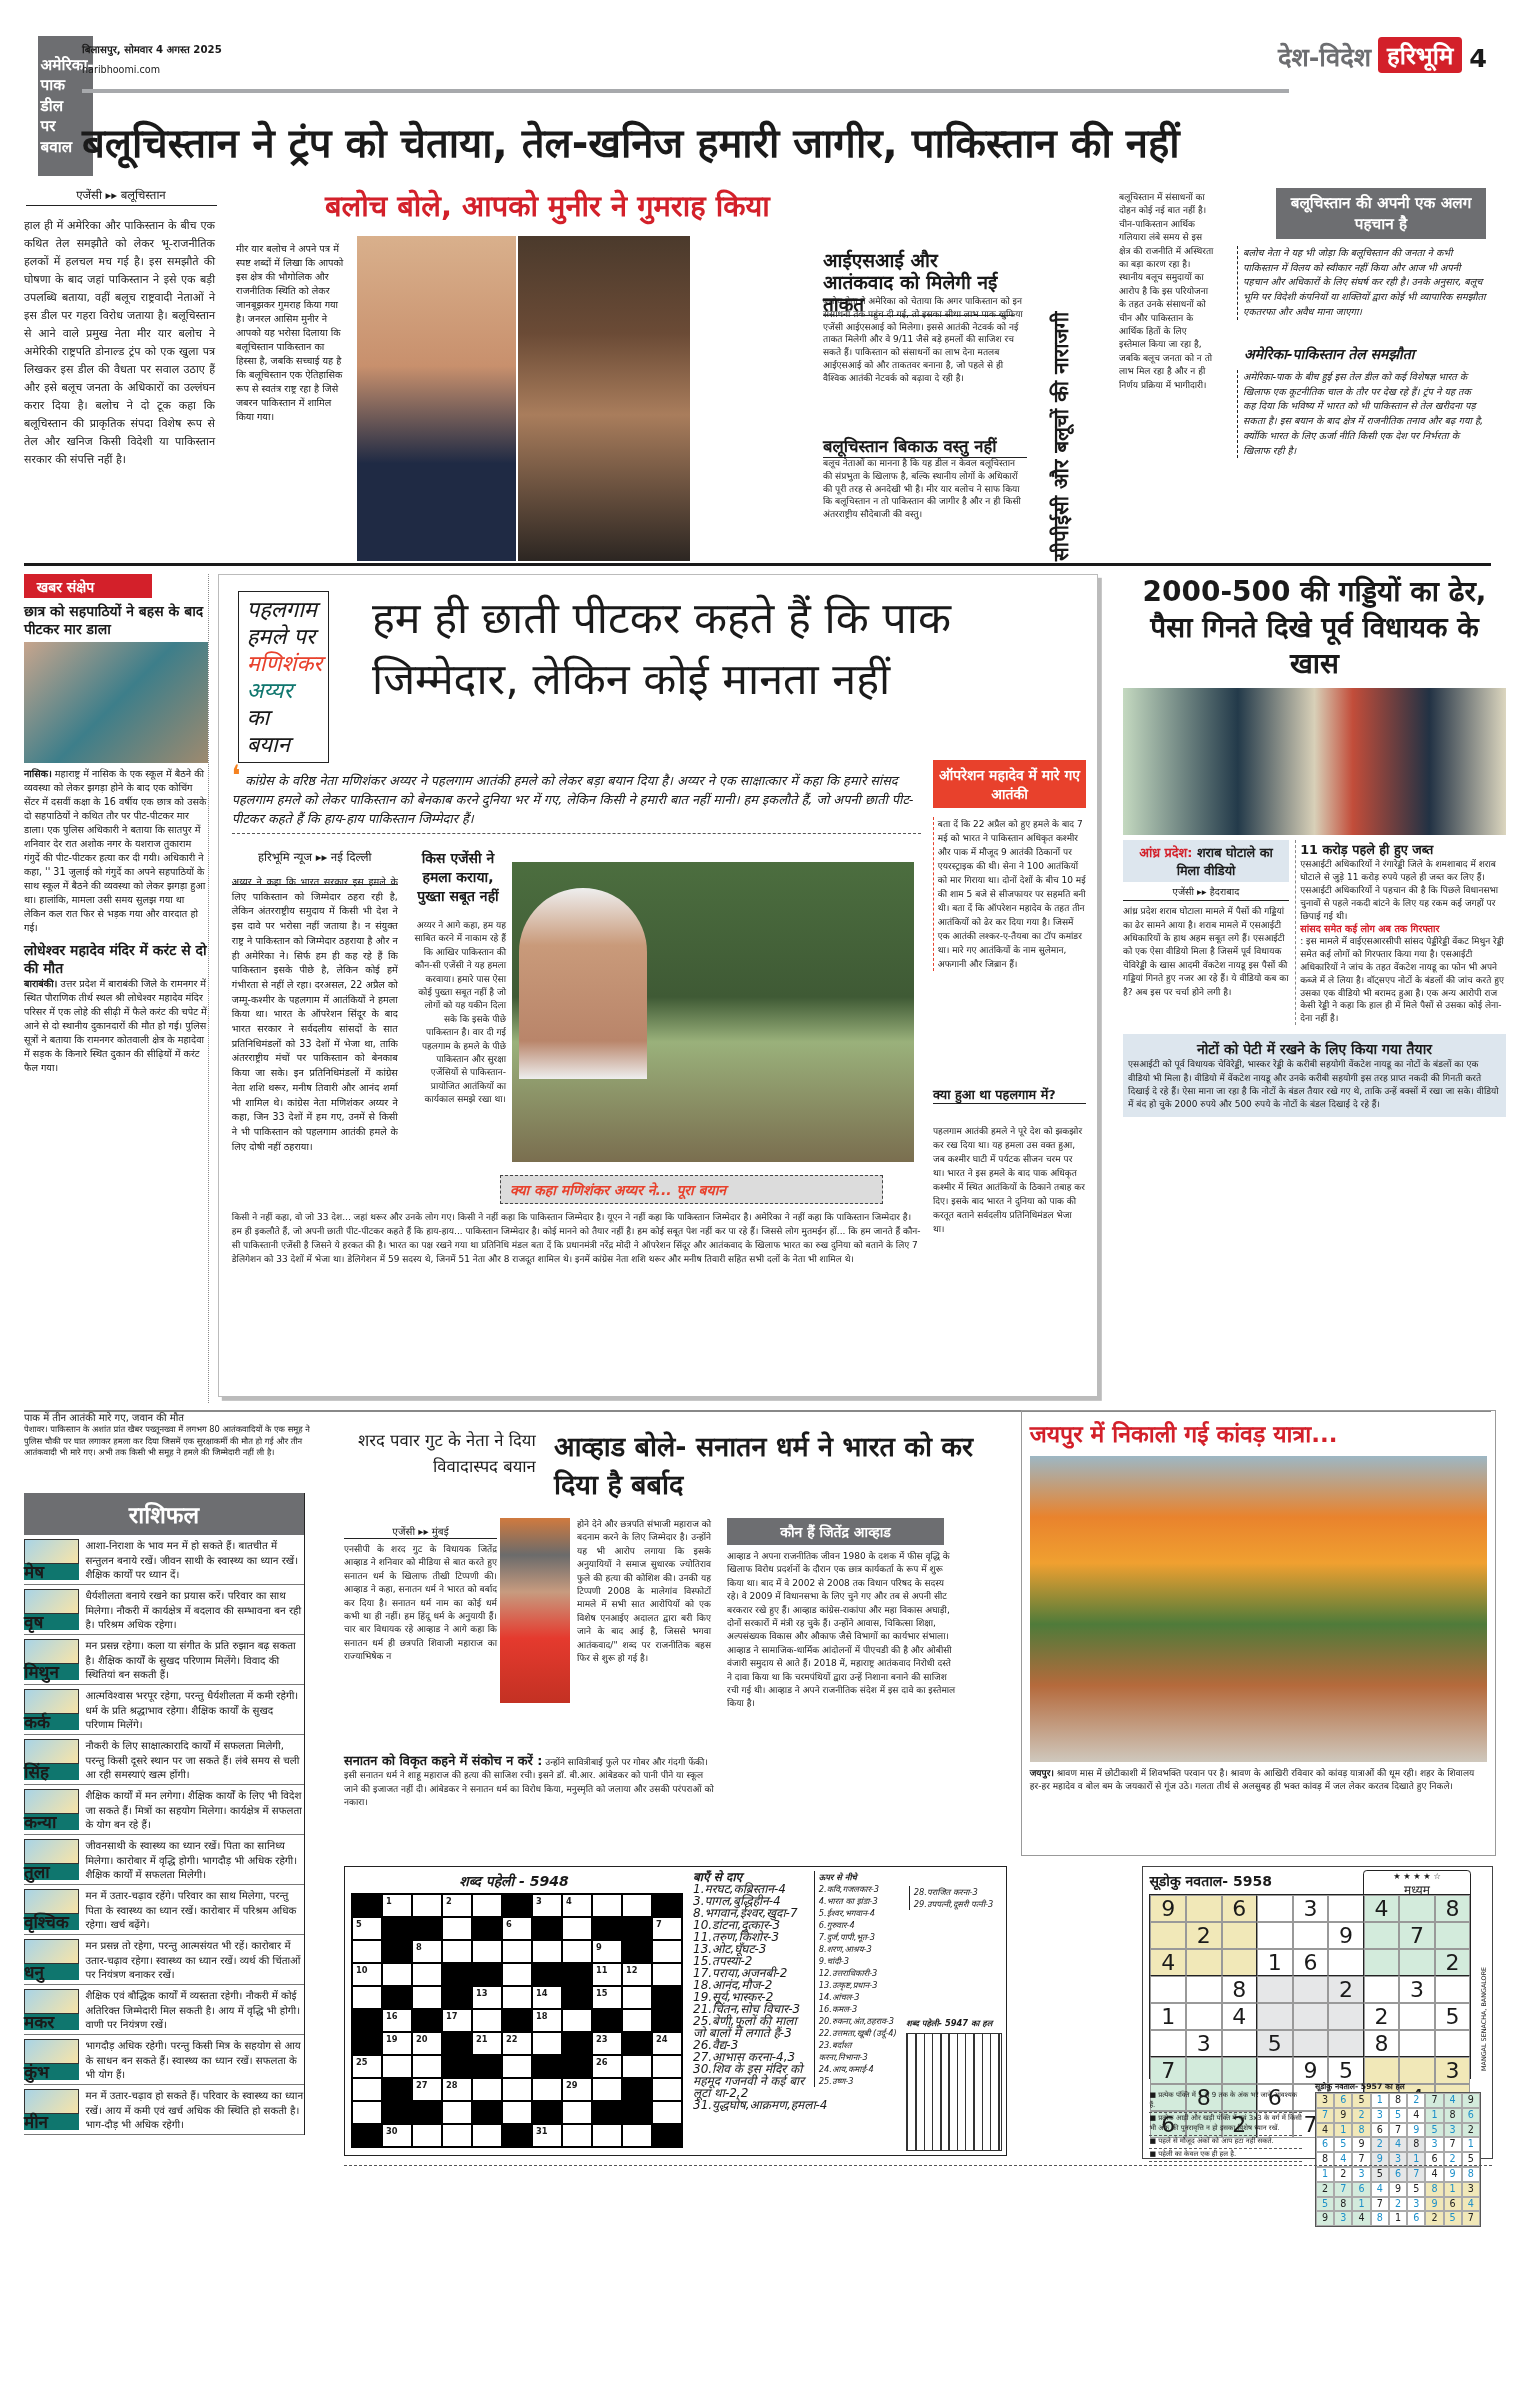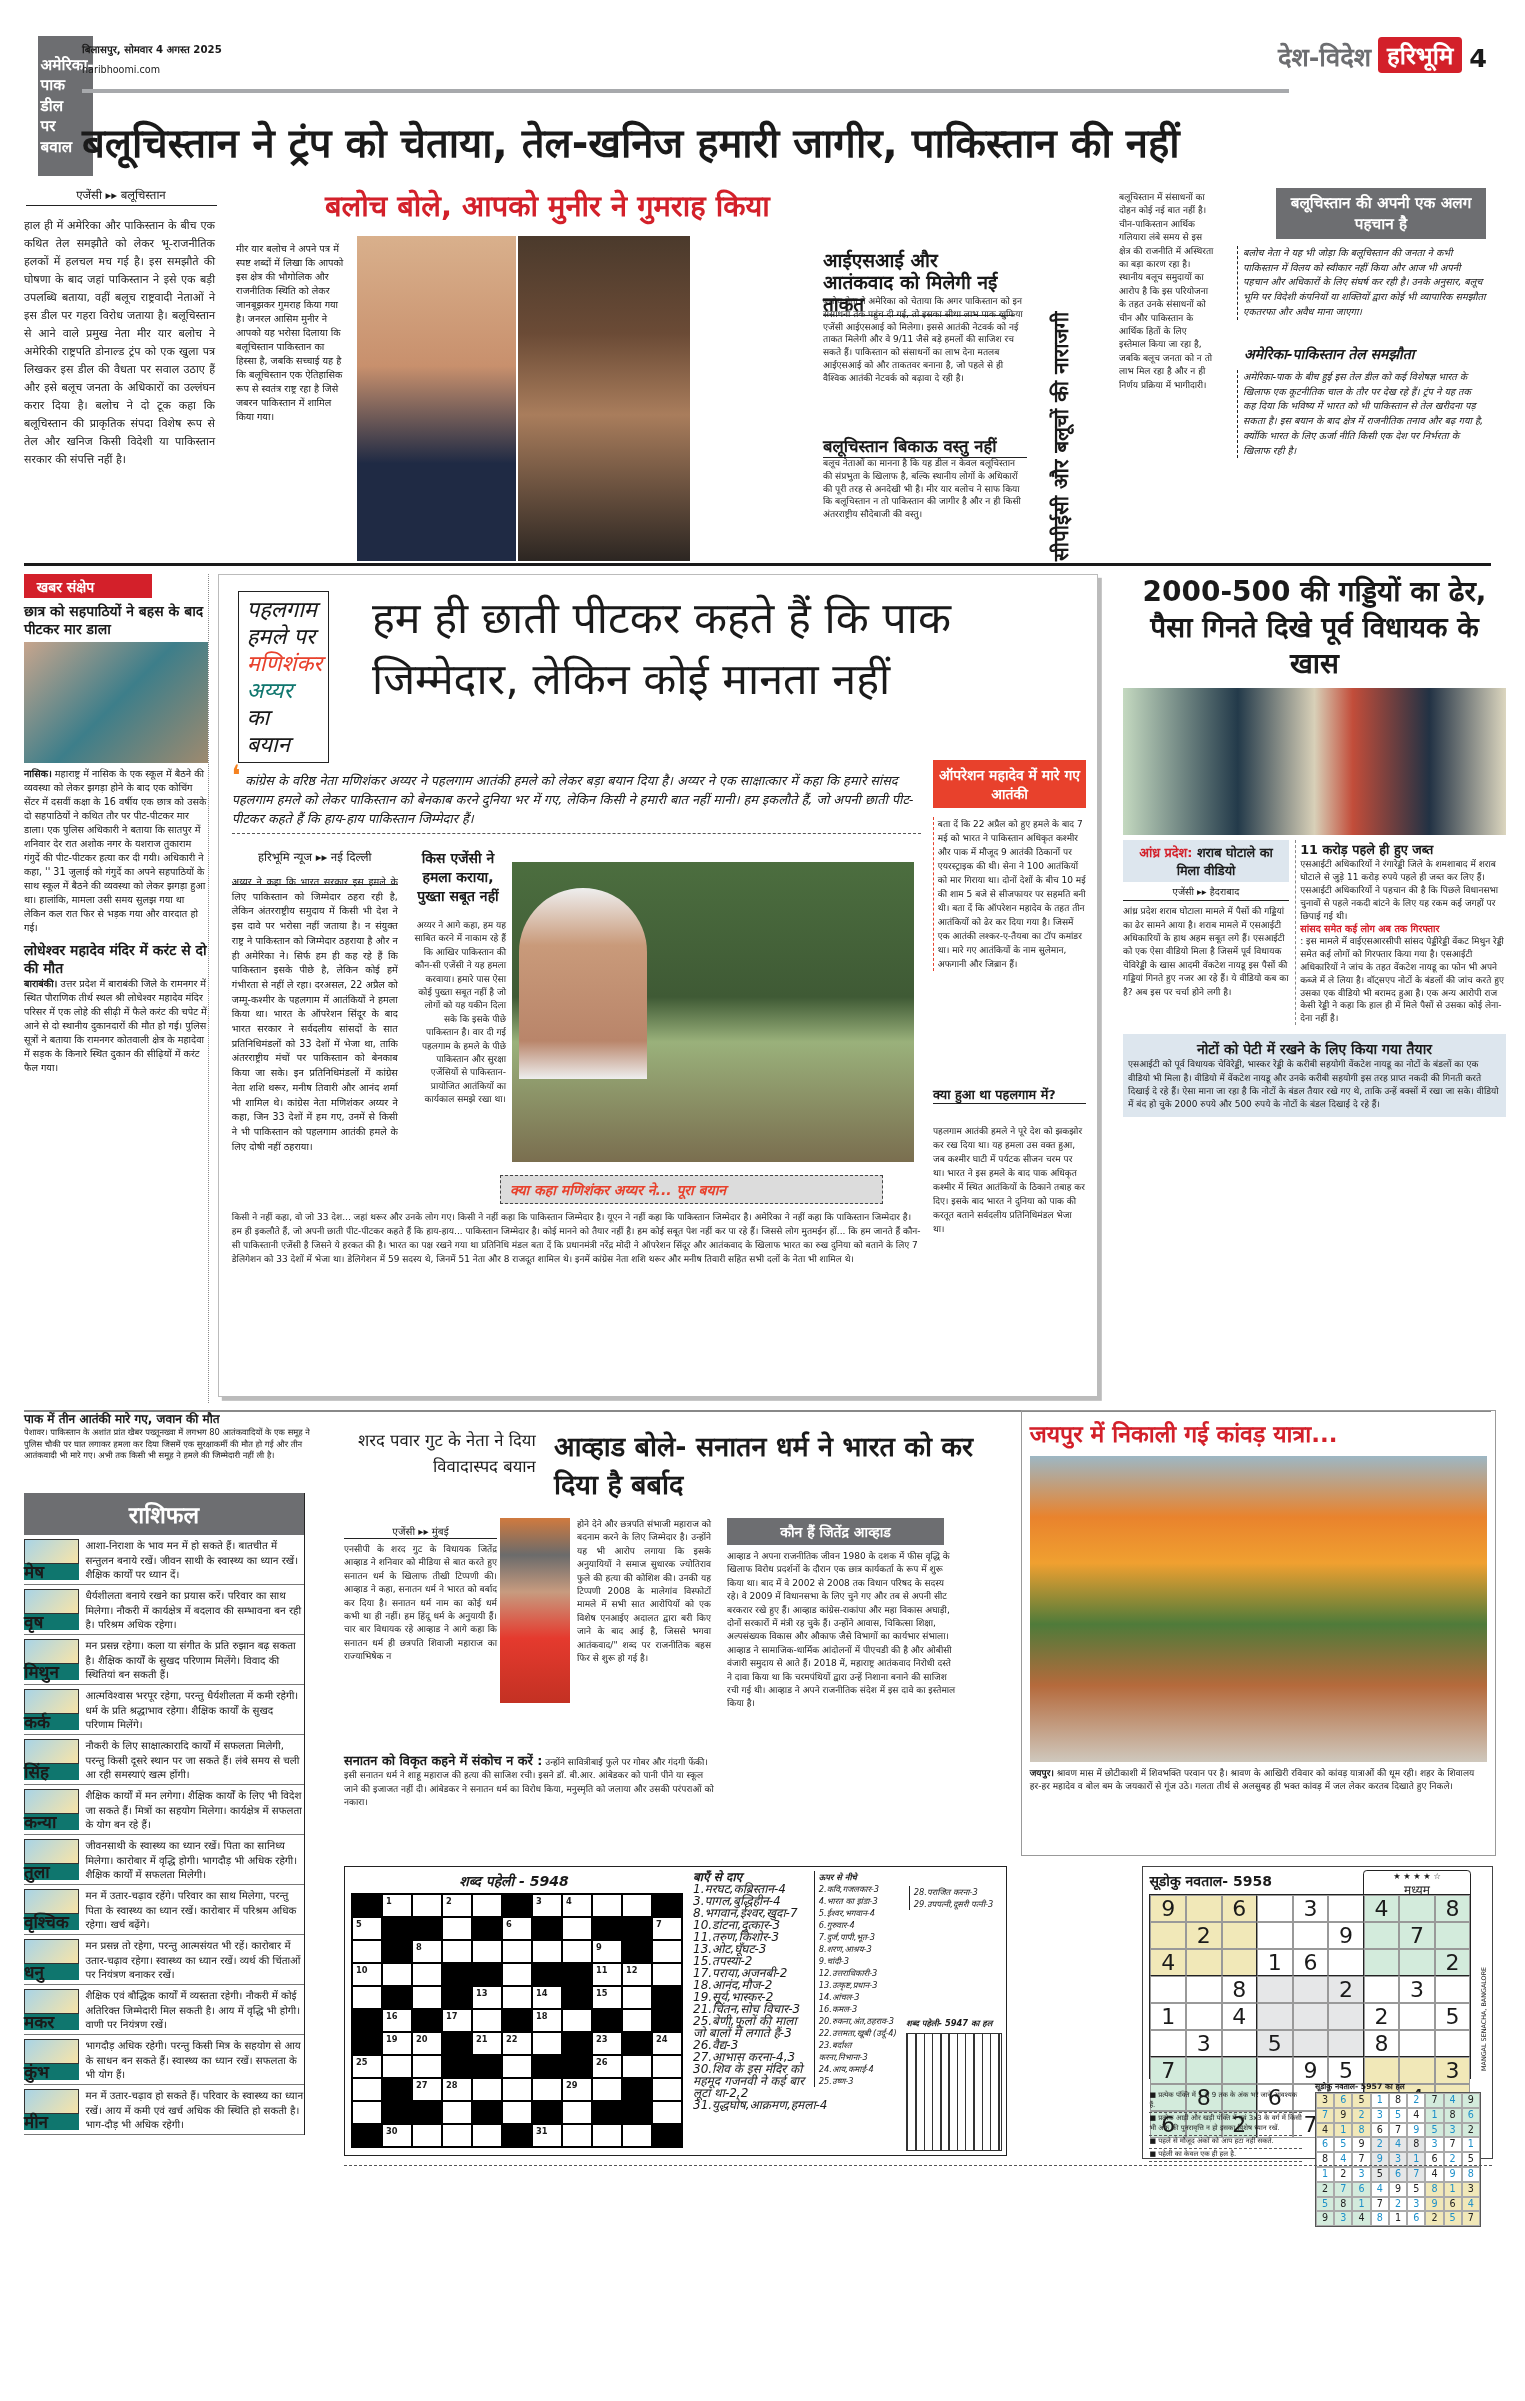--- a/index.html
+++ b/index.html
@@ -124,21 +124,21 @@
   </div>
   <div style="background:#dde6ee;margin-top:9px;padding:5.1px">
     <div style="font-size:14px;font-weight:bold;text-align:center">नोटों को पेटी में रखने के लिए किया गया तैयार</div>
     <div class="txt-sm" style="font-size:9px;line-height:13.4px">एसआईटी को पूर्व विधायक चेविरेड्डी, भास्कर रेड्डी के करीबी सहयोगी वेंकटेश नायडू का नोटों के बंडलों का एक वीडियो भी मिला है। वीडियो में वेंकटेश नायडू और उनके करीबी सहयोगी इस तरह प्राप्त नकदी की गिनती करते दिखाई दे रहे हैं। ऐसा माना जा रहा है कि नोटों के बंडल तैयार रखे गए थे, ताकि उन्हें बक्सों में रखा जा सके। वीडियो में बंद हो चुके 2000 रुपये और 500 रुपये के नोटों के बंडल दिखाई दे रहे हैं।</div>
   </div>
 </div>
 
 <div class="hr" style="left:24px;top:1410px;width:1467px;height:1.9px;background:#888"></div>
 
 <div class="abs" style="left:24px;top:1410px;width:306px">
-  <div style="font-size:12px;font-weight:bold">पाक में तीन आतंकी मारे गए, जवान की मौत</div>
+  <div style="font-size:10px;font-weight:normal">पाक में तीन आतंकी मारे गए, जवान की मौत</div>
   <div style="font-size:8.3px;line-height:11.5px">पेशावर। पाकिस्तान के अशांत प्रांत खैबर पख्तूनख्वा में लगभग 80 आतंकवादियों के एक समूह ने पुलिस चौकी पर घात लगाकर हमला कर दिया जिसमें एक सुरक्षाकर्मी की मौत हो गई और तीन आतंकवादी भी मारे गए। अभी तक किसी भी समूह ने हमले की जिम्मेदारी नहीं ली है।</div>
 </div>
 
 <div class="abs" style="left:24px;top:1493px;width:281px;border-right:1.3px solid #222">
   <div class="grey-box" style="font-size:23px;font-weight:bold;text-align:center;padding:5.1px 0">राशिफल</div>
   <div id="rashi-list">
       <div class="rashi-row">
         <div class="rashi-icon">
           <div class="rashi-img"></div>
           <div class="rashi-name">मेष</div>

